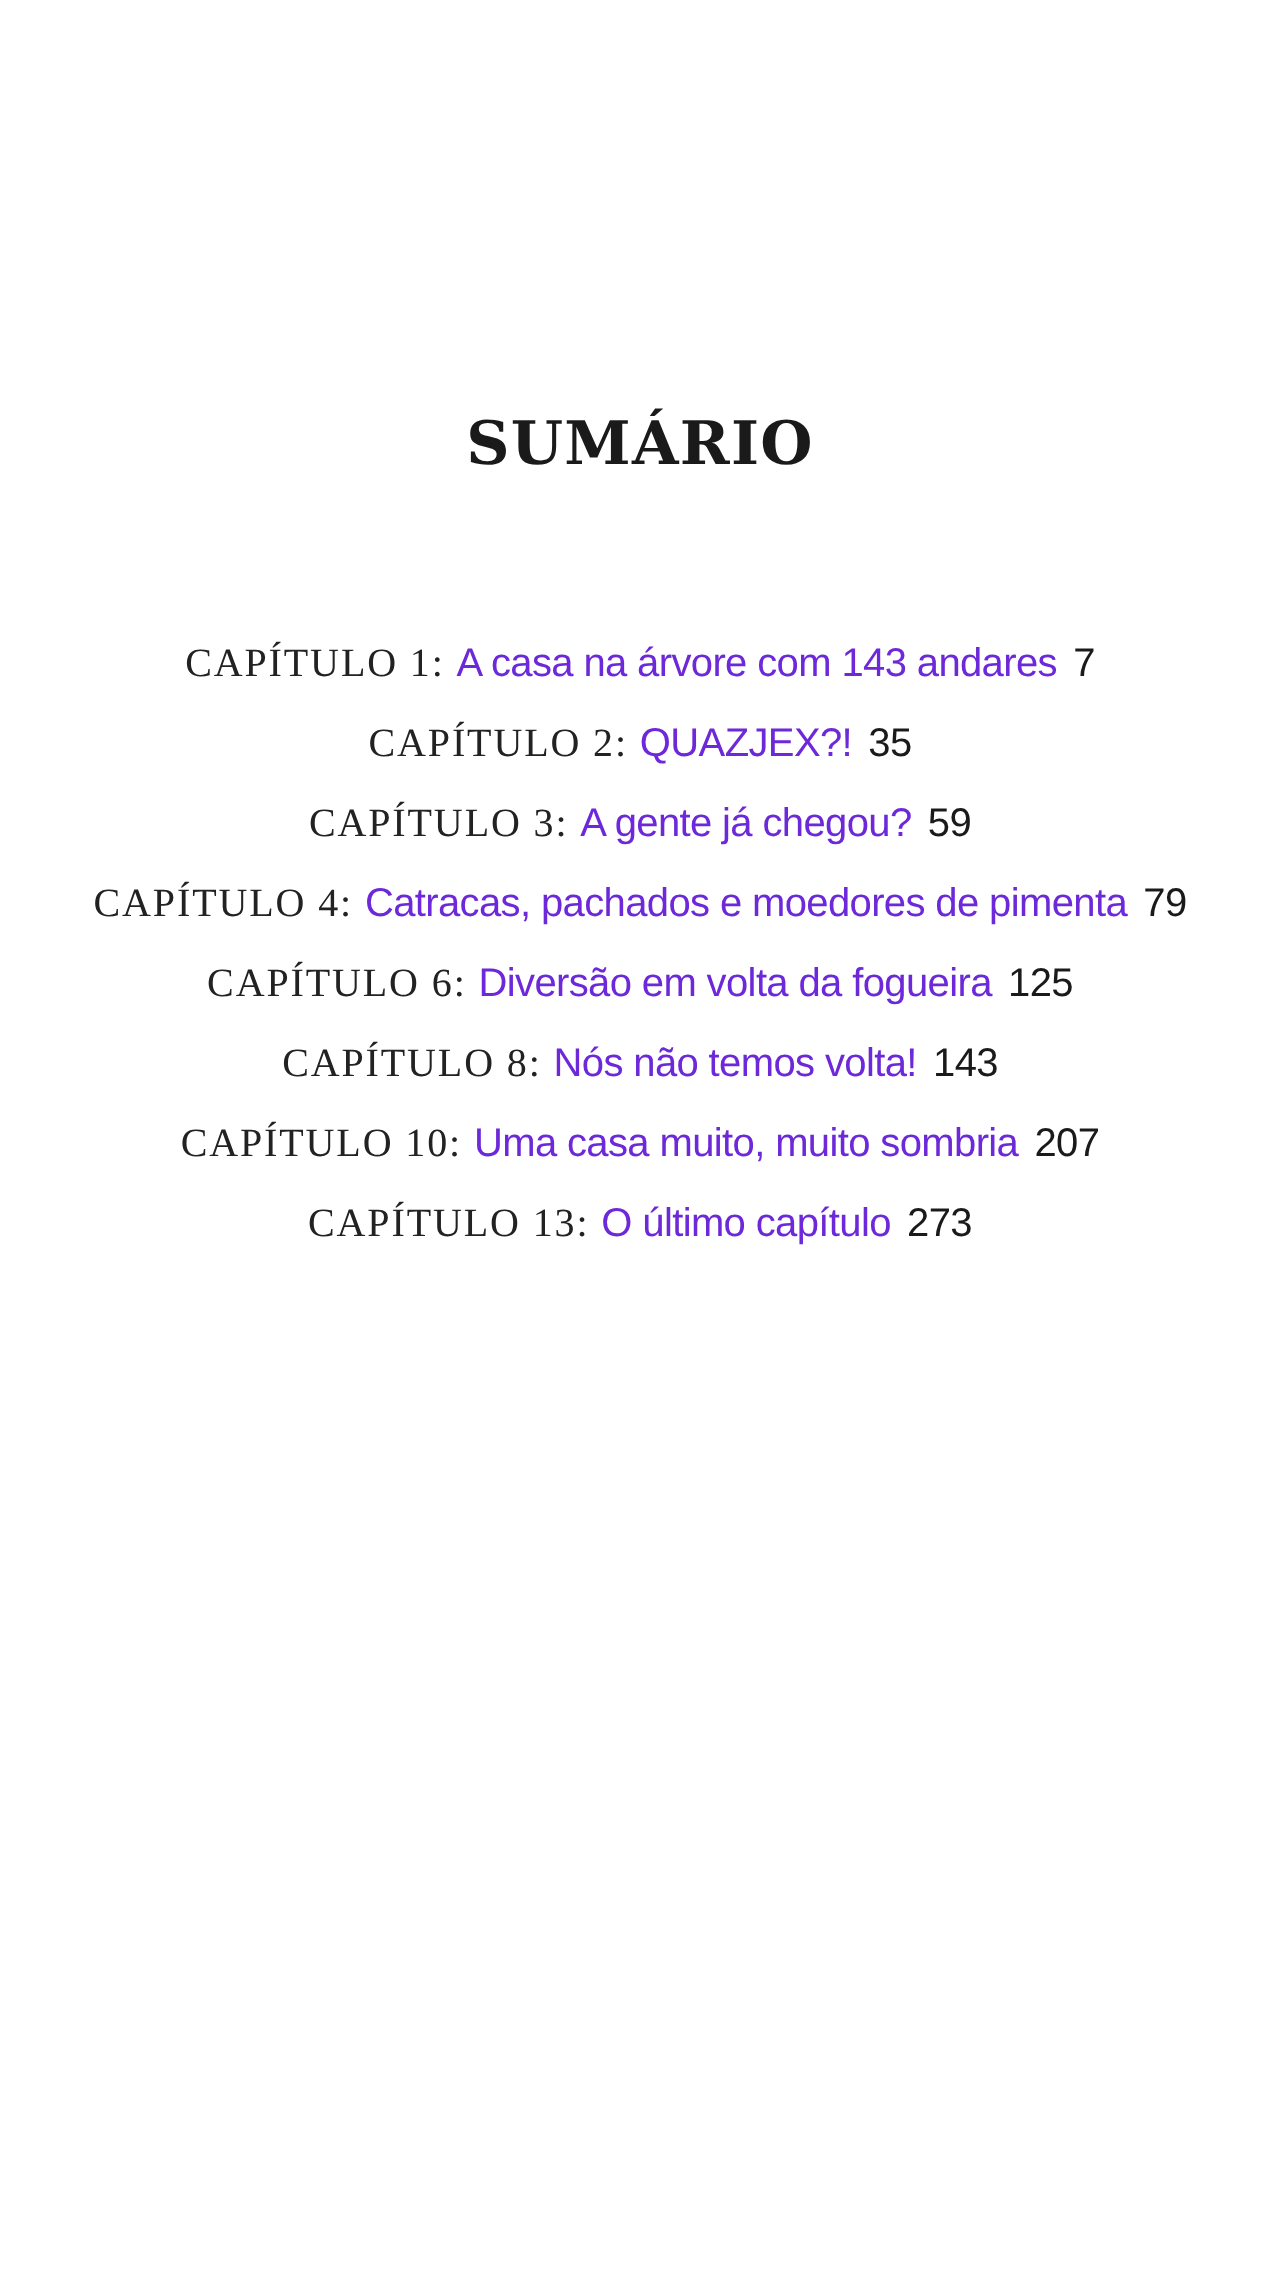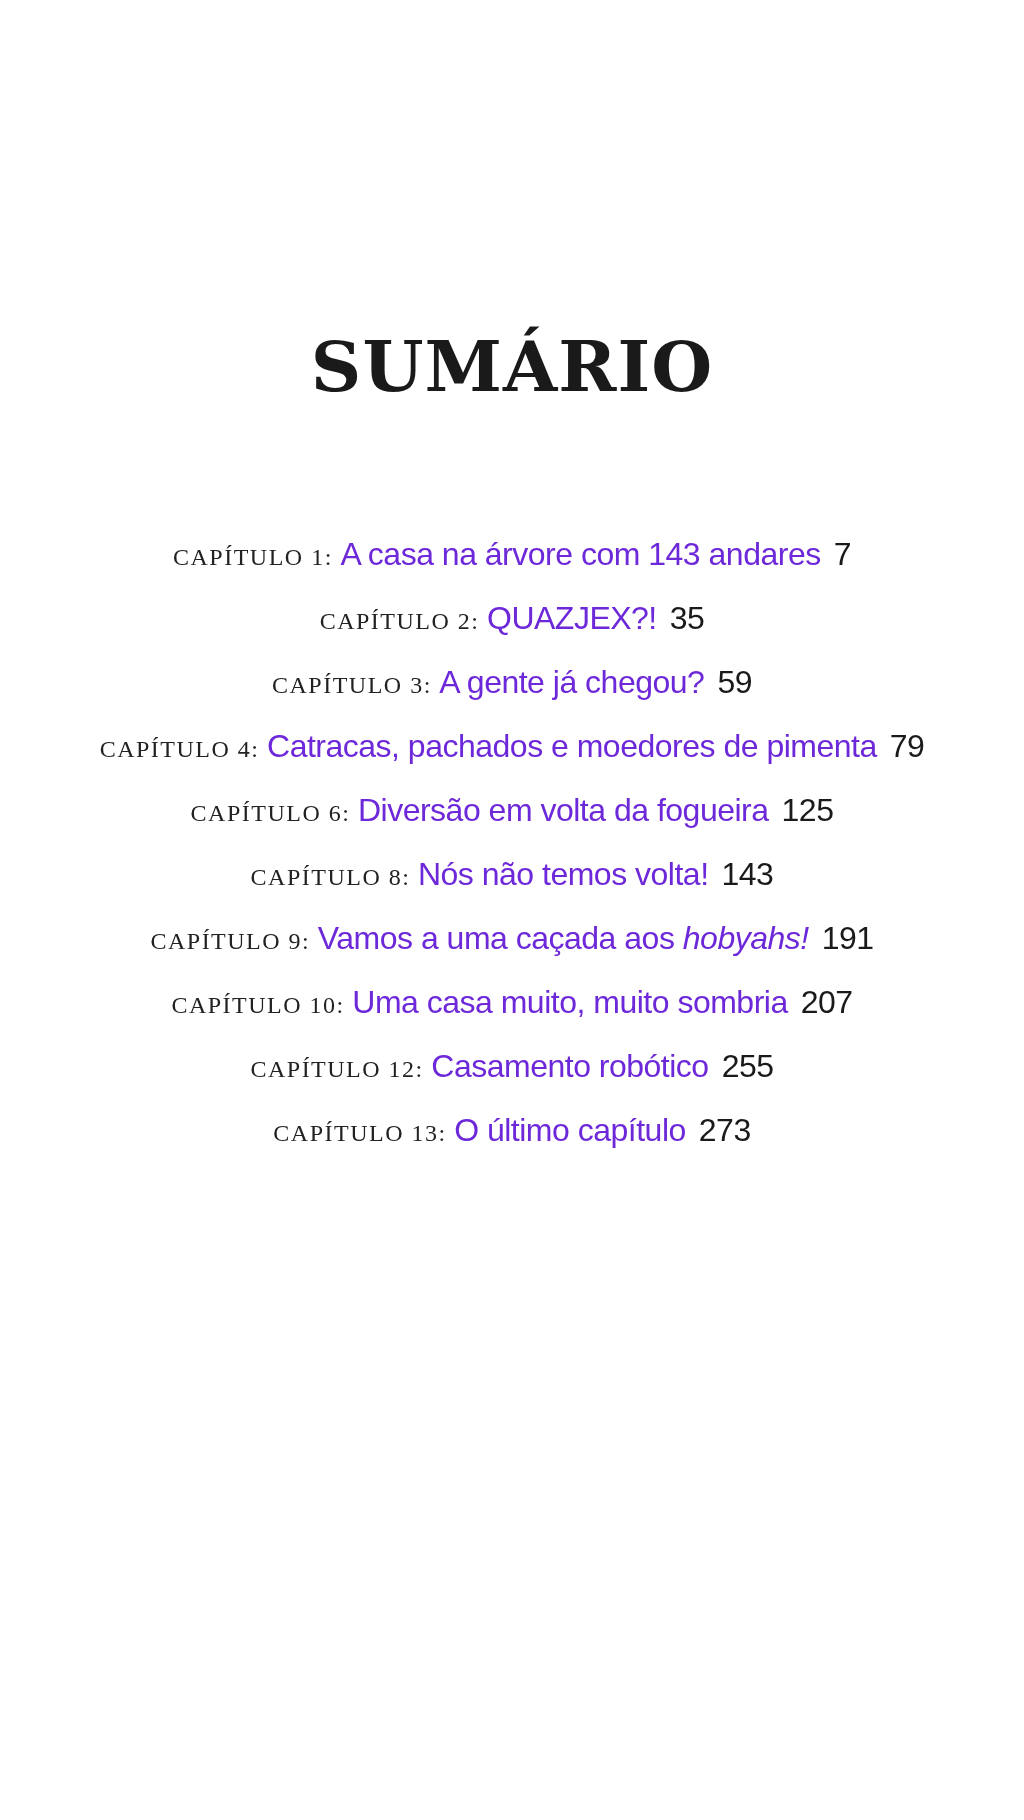--- a/index.html
+++ b/index.html
@@ -15,37 +15,37 @@
     overflow: hidden;
     font-family: "Liberation Serif", serif;
     color: #1c1c1c;
   }
   .book-title {
     margin: 0;
     padding-top: 330px;
     text-align: center;
     font-family: "DejaVu Serif", serif;
     font-weight: bold;
-    font-size: 70px;
+    font-size: 48px;
     line-height: 1.05;
     letter-spacing: 1px;
     color: #1a1a1a;
   }
   .toc {
     margin-top: 118px;
   }
   .toc-row {
     height: 64px;
     line-height: 64px;
     text-align: center;
     white-space: nowrap;
   }
   .chapter-label {
     font-family: "Liberation Serif", serif;
-    font-size: 24px;
+    font-size: 32px;
     letter-spacing: 1.5px;
     color: #222222;
   }
   .chapter-title {
     font-family: "Liberation Sans", sans-serif;
     font-size: 32px;
     letter-spacing: -0.5px;
     color: #6d28d9;
   }
   .chapter-title i {
@@ -98,38 +98,28 @@
       <span class="chapter-page">125</span>
     </div>
 
 
     <div class="toc-row">
       <span class="chapter-label">CAPÍTULO 8: </span>
       <span class="chapter-title"><span>Nós não temos volta!</span></span>
       <span class="chapter-page">143</span>
     </div>
 
-    <div class="toc-row">
-      <span class="chapter-label">CAPÍTULO 9: </span>
-      <span class="chapter-title"><span>Vamos a uma caçada aos </span><i>hobyahs!</i></span>
-      <span class="chapter-page">191</span>
-    </div>
 
     <div class="toc-row">
       <span class="chapter-label">CAPÍTULO 10: </span>
       <span class="chapter-title"><span>Uma casa muito, muito sombria</span></span>
       <span class="chapter-page">207</span>
     </div>
 
 
-    <div class="toc-row">
-      <span class="chapter-label">CAPÍTULO 12: </span>
-      <span class="chapter-title"><span>Casamento robótico</span></span>
-      <span class="chapter-page">255</span>
-    </div>
 
     <div class="toc-row">
       <span class="chapter-label">CAPÍTULO 13: </span>
       <span class="chapter-title"><span>O último capítulo</span></span>
       <span class="chapter-page">273</span>
     </div>
   </div>
 
 </div>
 

